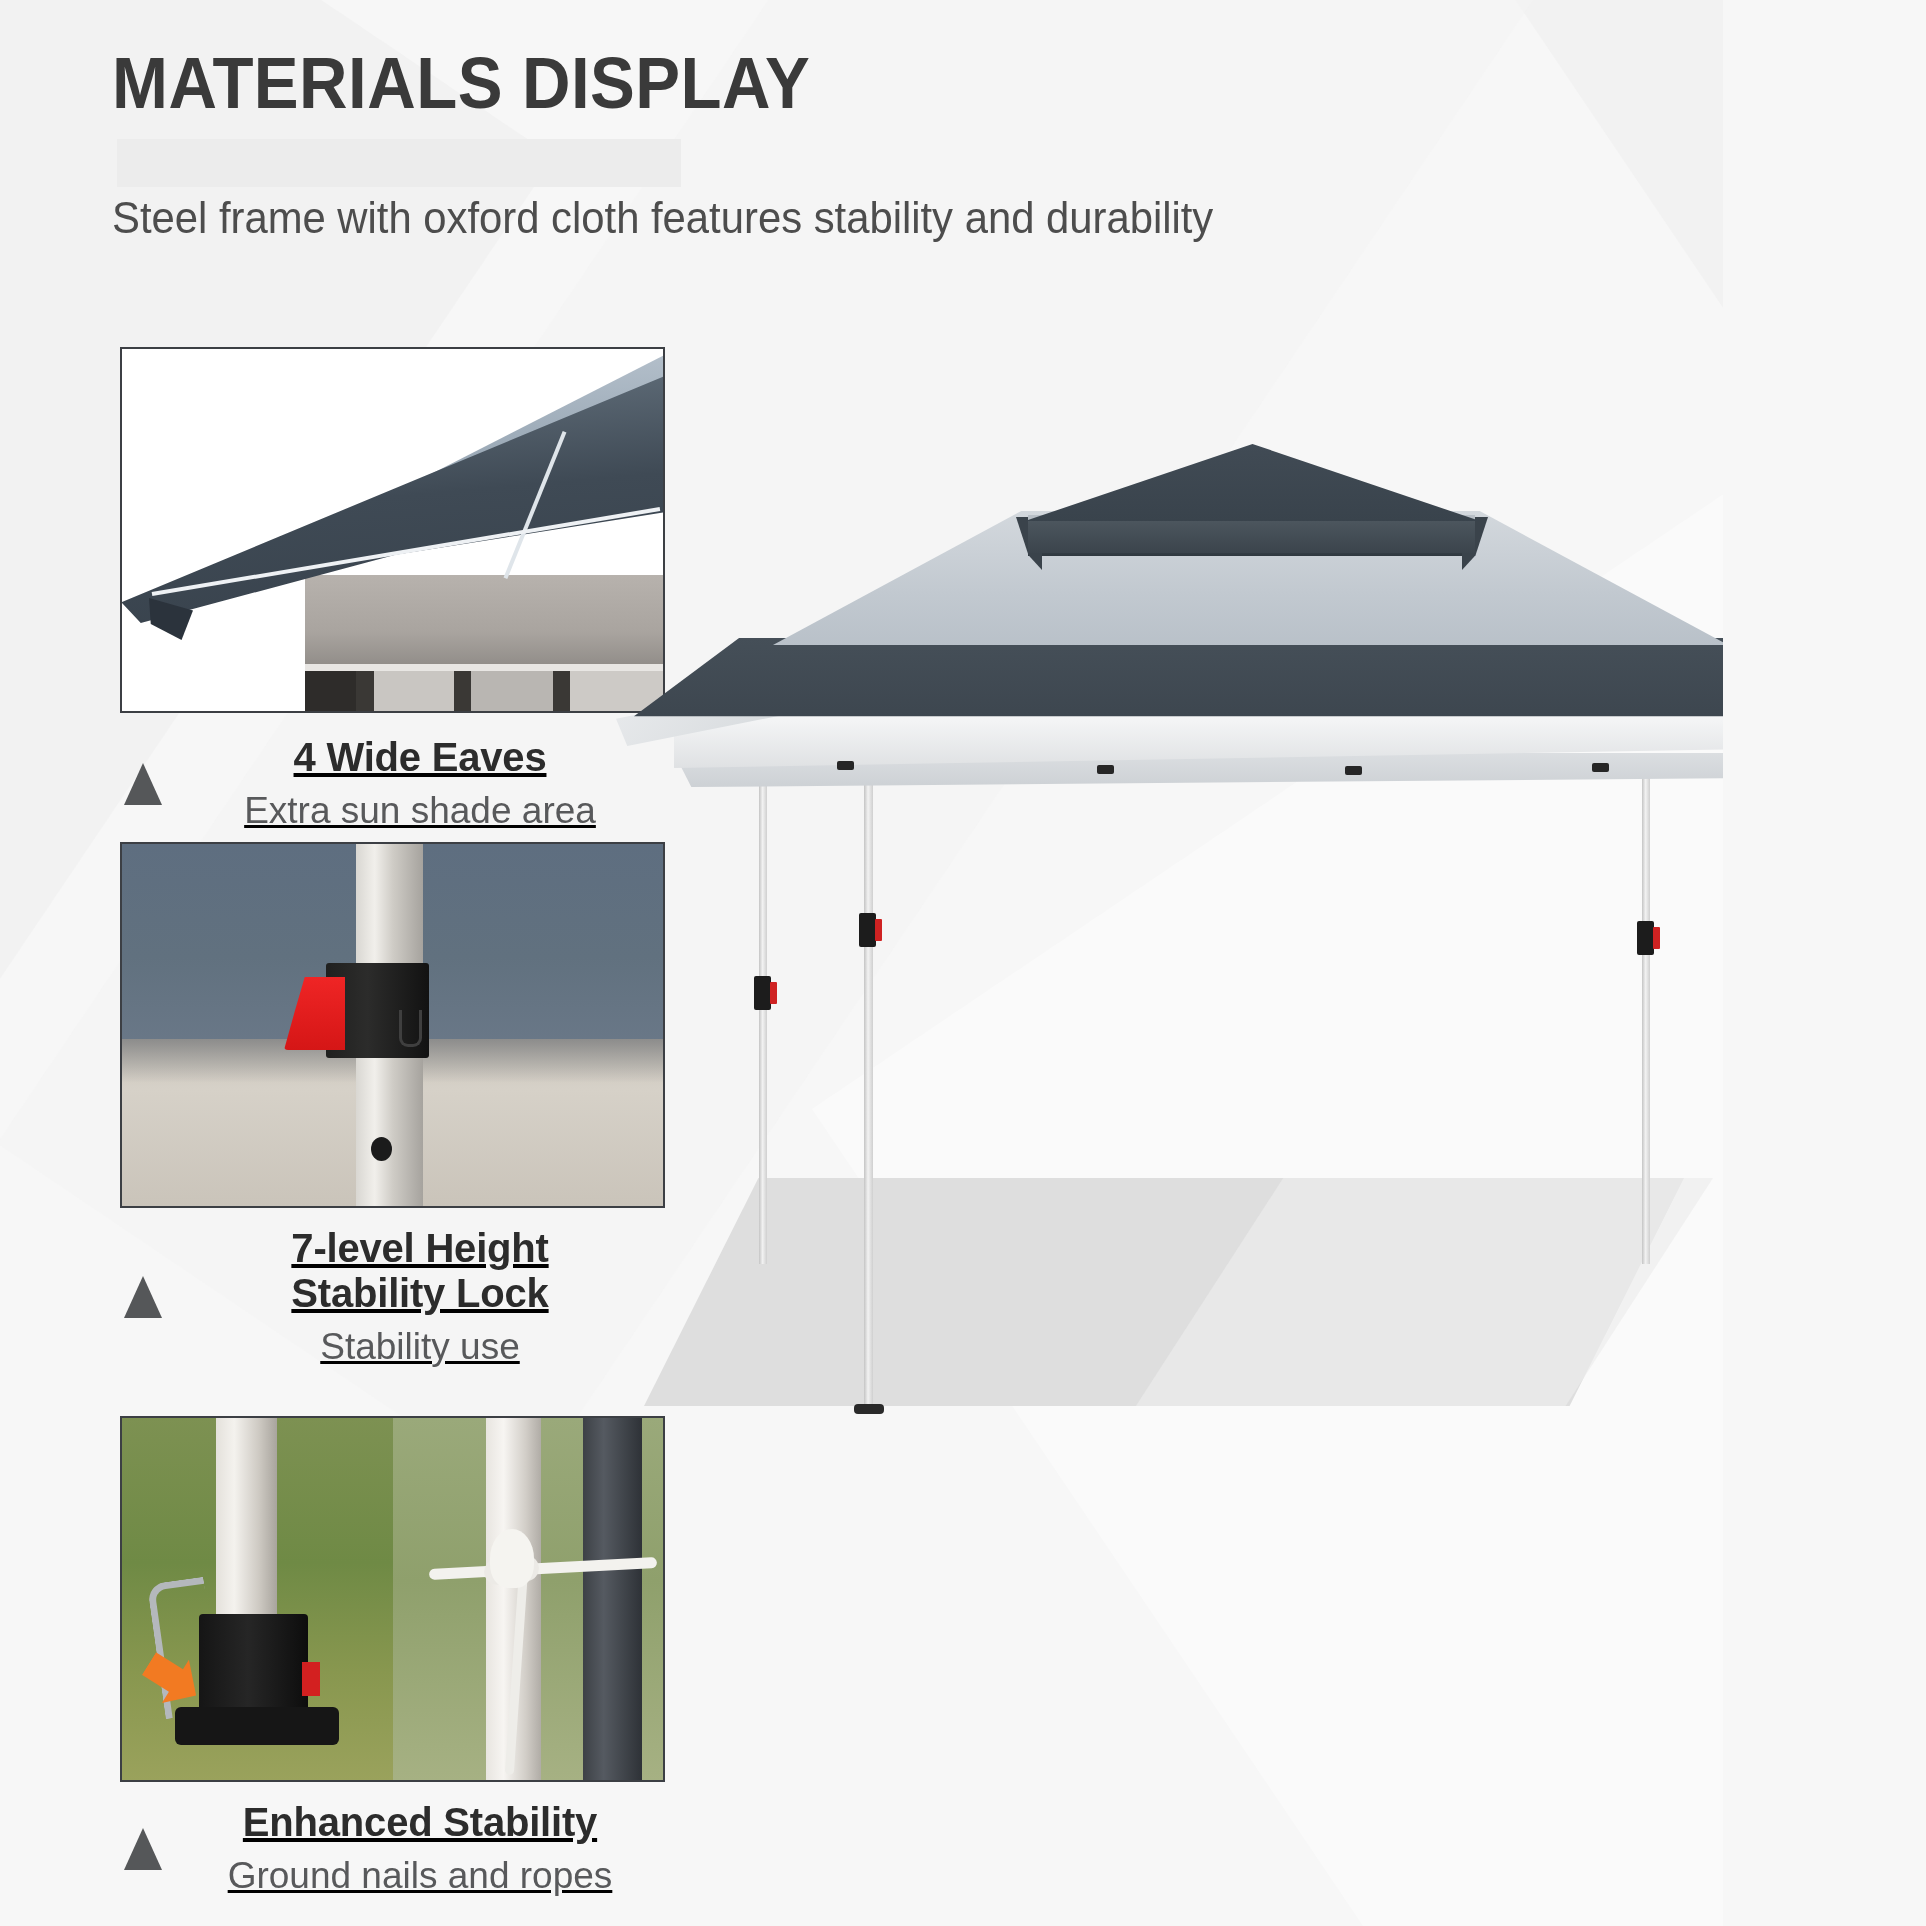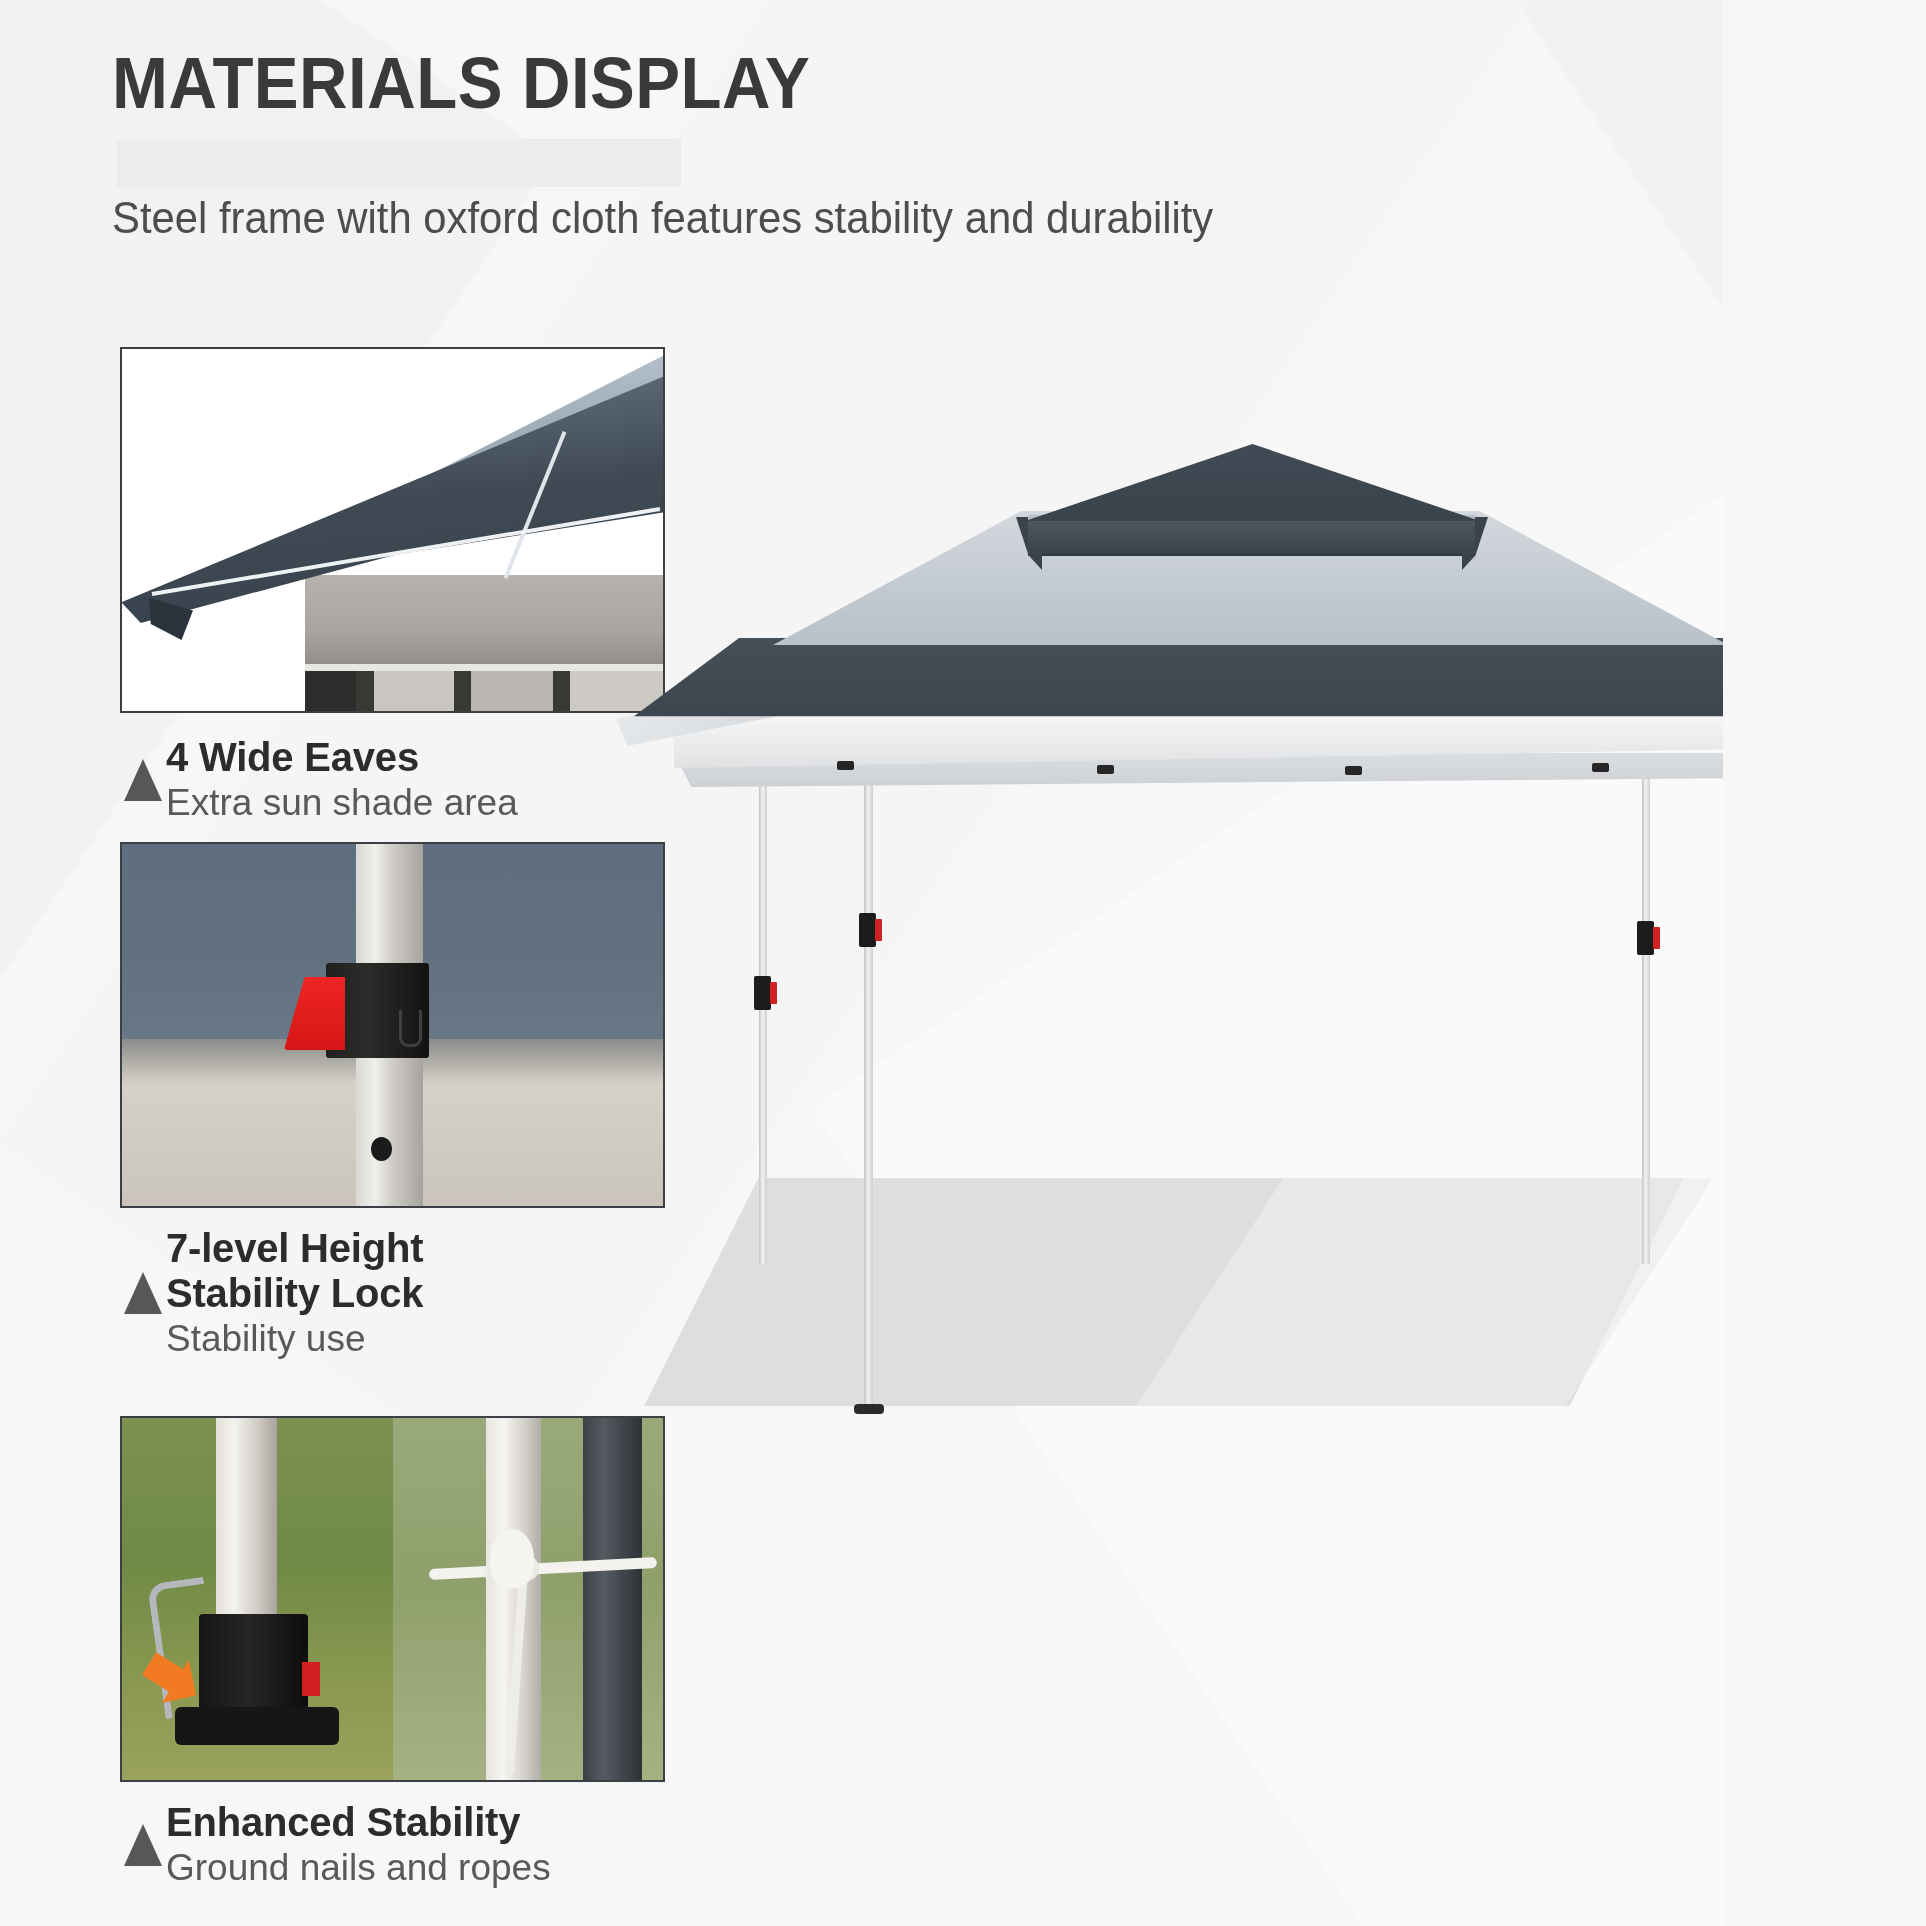--- a/index.html
+++ b/index.html
@@ -105,23 +105,23 @@
       background:#f5f4f0;border-radius:50% 50% 40% 40%;}
   .t3-knot2{position:absolute;left:91px;top:139px;width:55px;height:26px;
       background:#eceae6;border-radius:14px;transform:rotate(-7deg);}
 
   
   .caption{position:absolute;left:120px;width:554px;}
   .cap-row{display:flex;align-items:center;}
   .bullet{width:46px;flex:0 0 46px;display:flex;justify-content:center;}
   .tri{width:0;height:0;border-left:19px solid transparent;border-right:19px solid transparent;
        border-bottom:42px solid #555759;}
-  .cap-text{flex:1;}
+  .cap-text{flex:1;text-align:center;text-decoration:underline;}
   .cap-title{font-size:40px;font-weight:700;color:#2c2c2c;line-height:1.12;letter-spacing:-0.2px;}
-  .cap-sub{font-size:37px;font-weight:400;color:#58595b;line-height:1.2;margin-top:1px;}
+  .cap-sub{font-size:37px;font-weight:400;color:#58595b;line-height:1.2;margin-top:9px;}
 
   
   #gazebo{position:absolute;left:634px;top:426px;width:1277px;height:1168px;}
   .g{position:absolute;}
   .ground{left:10px;top:752px;width:1040px;height:228px;background:#dcdcdc;
       clip-path:polygon(11% 0%,100% 0%,89% 100%,0% 100%);opacity:.95;}
   .ground-sheen{left:465px;top:752px;width:614px;height:228px;background:#ececec;
       clip-path:polygon(30% 0%,100% 0%,76% 100%,6% 100%);opacity:.65;}
 
   .leg{position:absolute;width:9px;background:linear-gradient(90deg,#c4c4c4,#f2f2f2 45%,#cfcfcf);}

